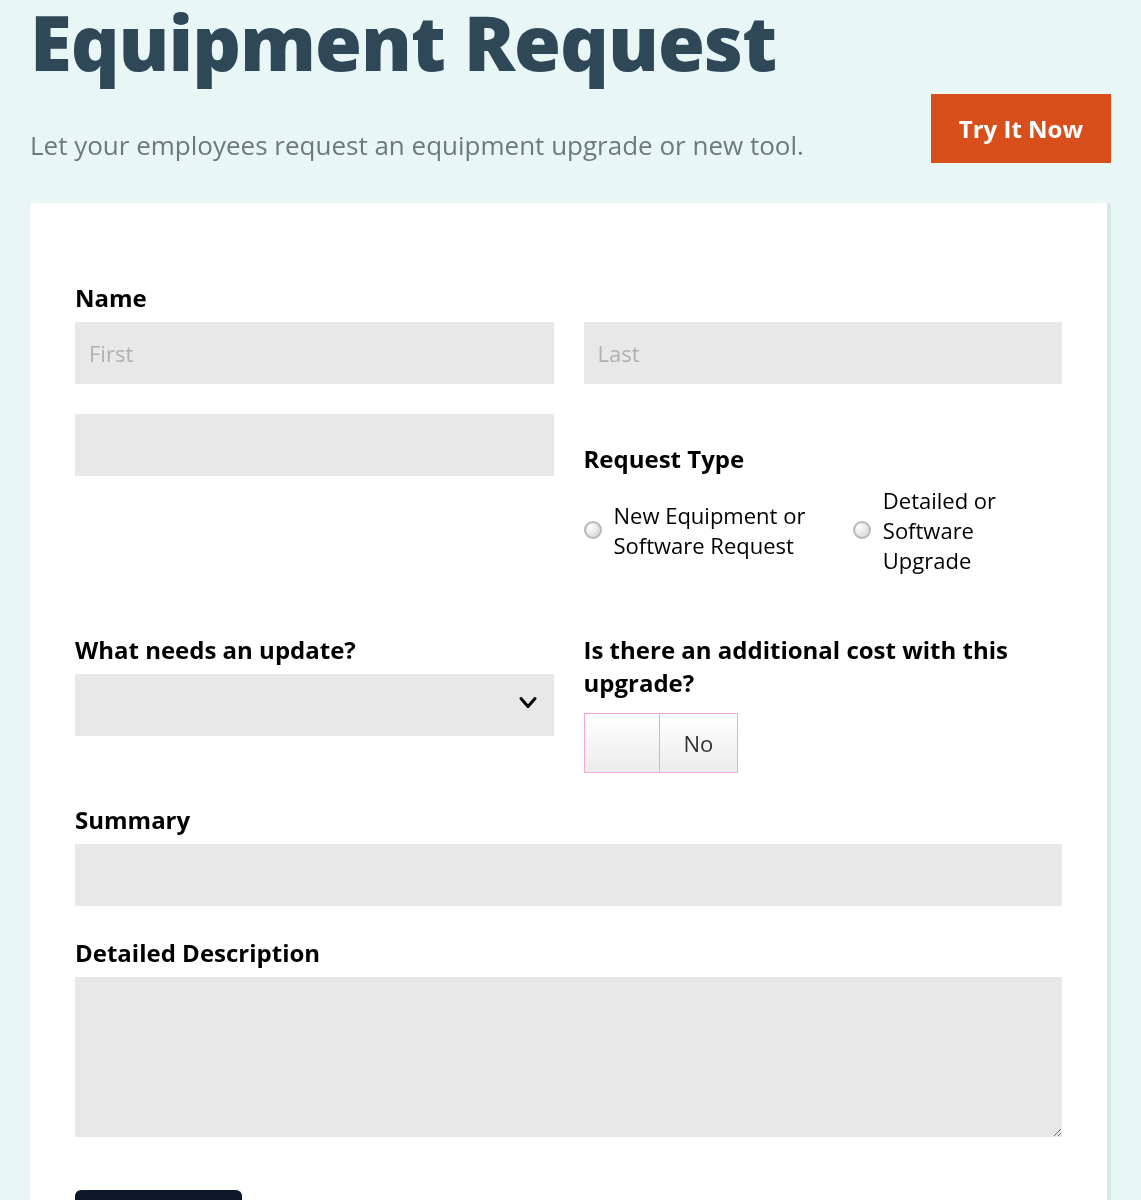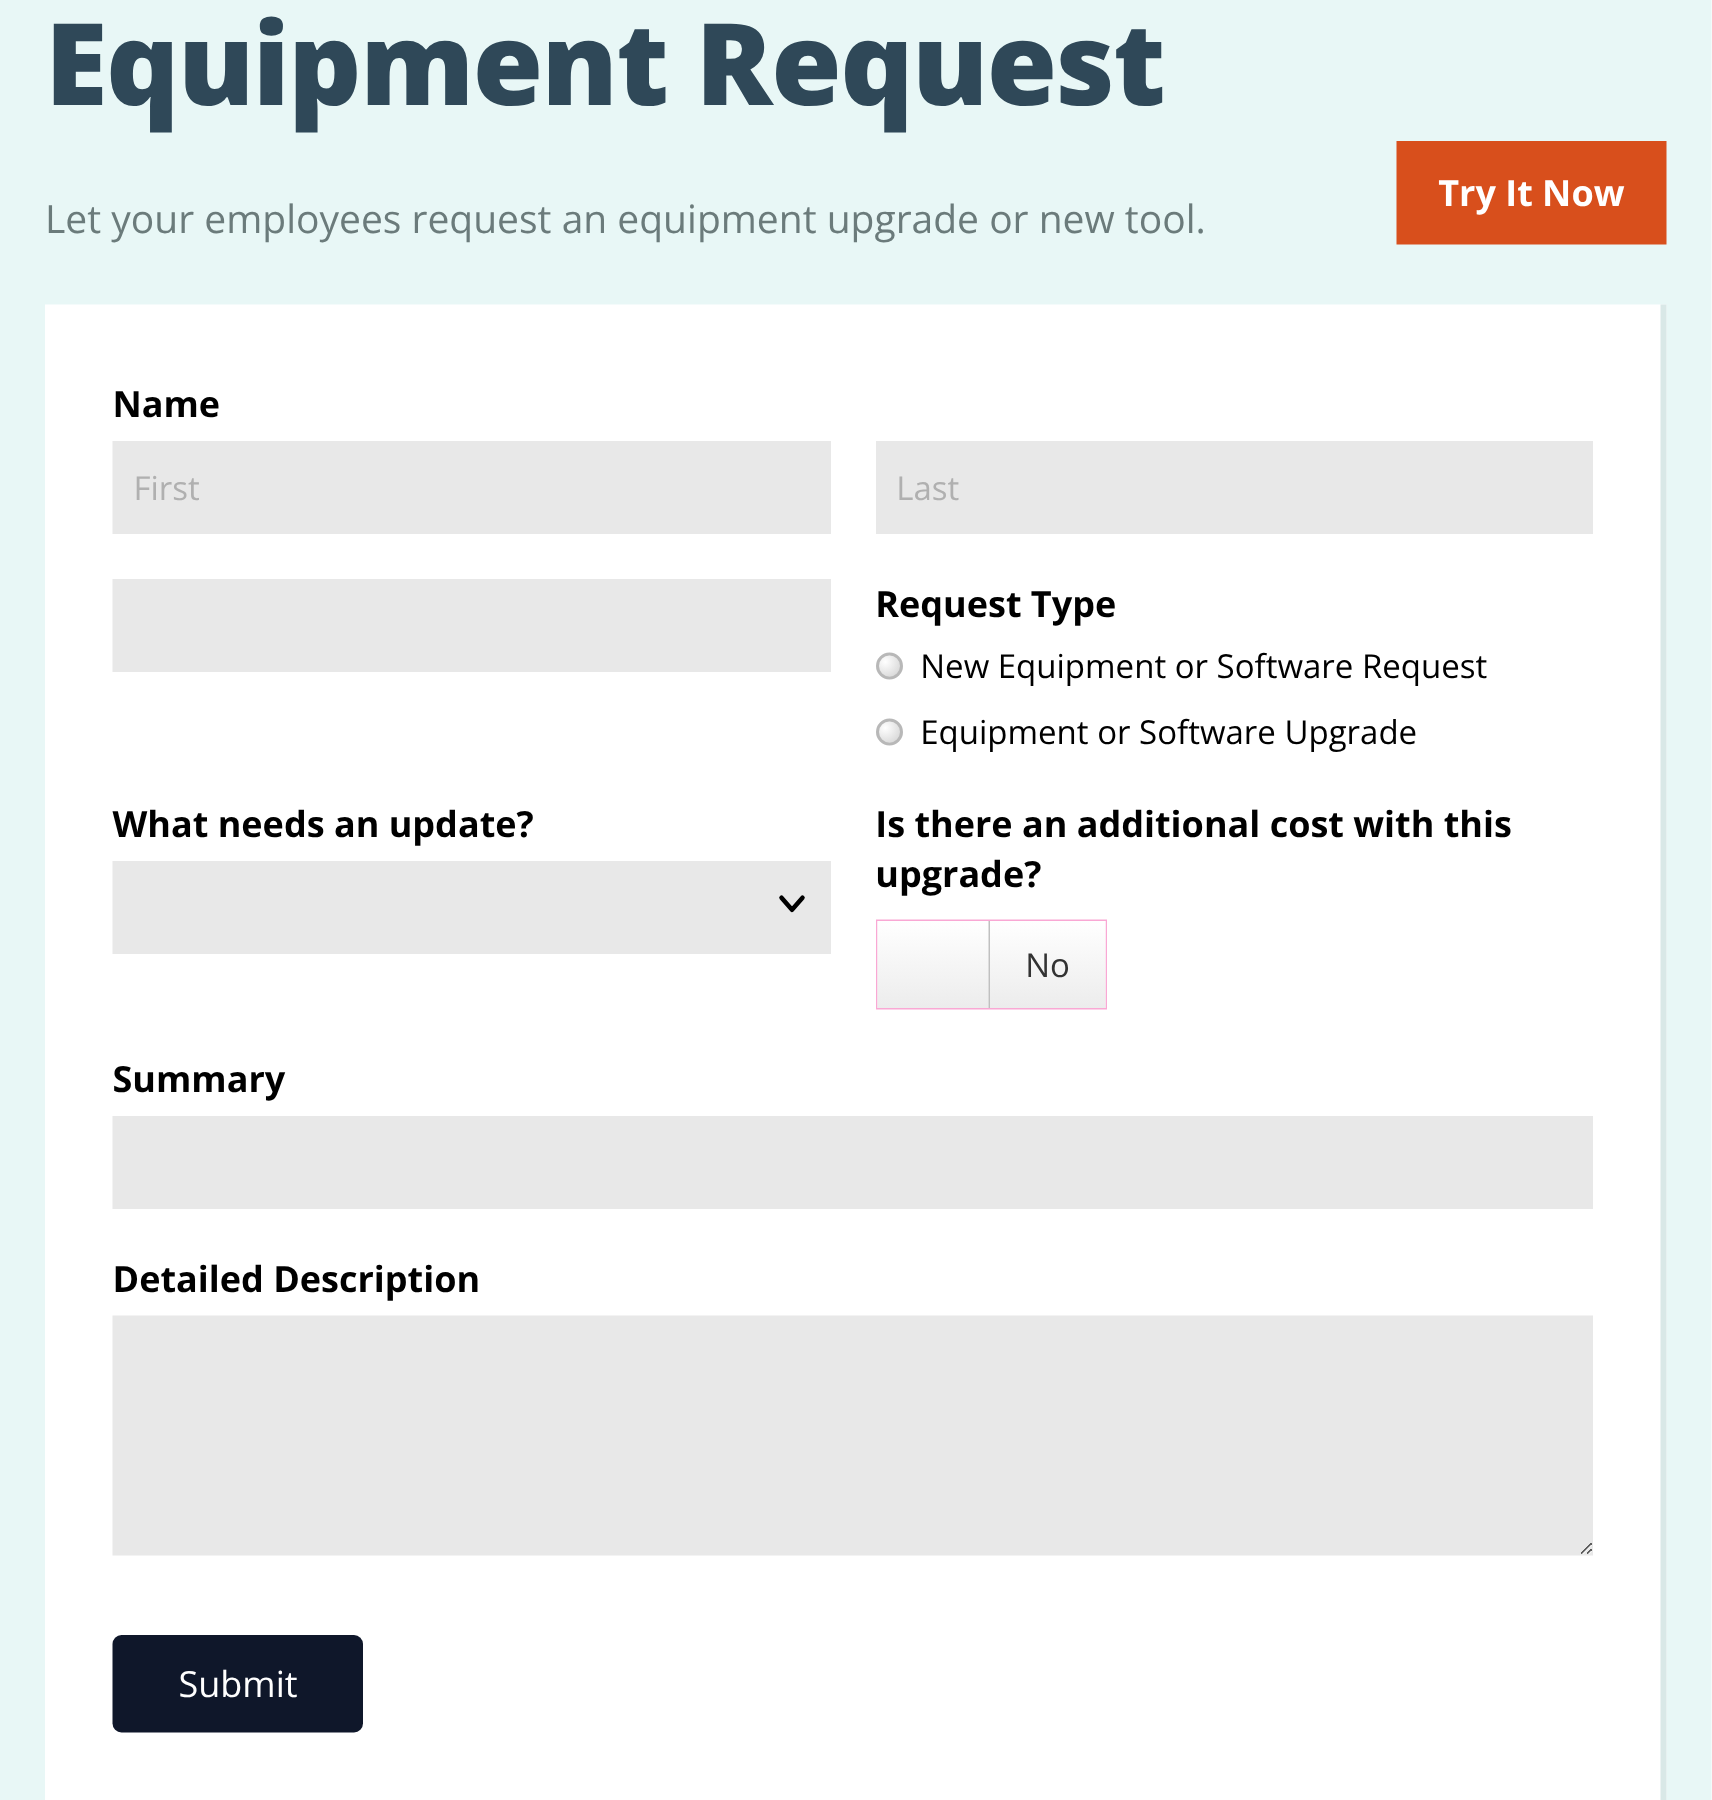--- a/index.html
+++ b/index.html
@@ -56,20 +56,21 @@
     }
     .form-col {
       flex: 1;
     }
     .form-label {
       font-size: 24px;
       font-weight: 700;
       color: #000000;
       display: block;
       margin-bottom: 8px;
+      margin-top: 28px;
     }
     .form-input {
       width: 100%;
       background-color: #e8e8e8;
       border: none;
       padding: 16px 14px;
       font-size: 22px;
       color: #333;
       font-family: inherit;
     }
@@ -78,21 +79,21 @@
     }
     .name-row {
       display: flex;
       gap: 30px;
     }
     .name-row .form-input {
       flex: 1;
     }
     .radio-group {
       display: flex;
-      flex-direction: column;
+      flex-direction: row;
       gap: 14px;
       margin-top: 10px;
     }
     .radio-item {
       display: flex;
       align-items: center;
       gap: 12px;
     }
     .radio-circle {
       width: 18px;
@@ -199,21 +200,21 @@
     </div>
     <div class="form-col">
       <label class="form-label">Request Type</label>
       <div class="radio-group">
         <div class="radio-item">
           <span class="radio-circle"></span>
           <span class="radio-label">New Equipment or Software Request</span>
         </div>
         <div class="radio-item">
           <span class="radio-circle"></span>
-          <span class="radio-label">Equipment or Software Upgrade</span>
+          <span class="radio-label">Detailed or Software Upgrade</span>
         </div>
       </div>
     </div>
   </div>
 
   
   <div class="form-row">
     <div class="form-col">
       <label class="form-label">What needs an update?</label>
       <div class="select-wrapper">

